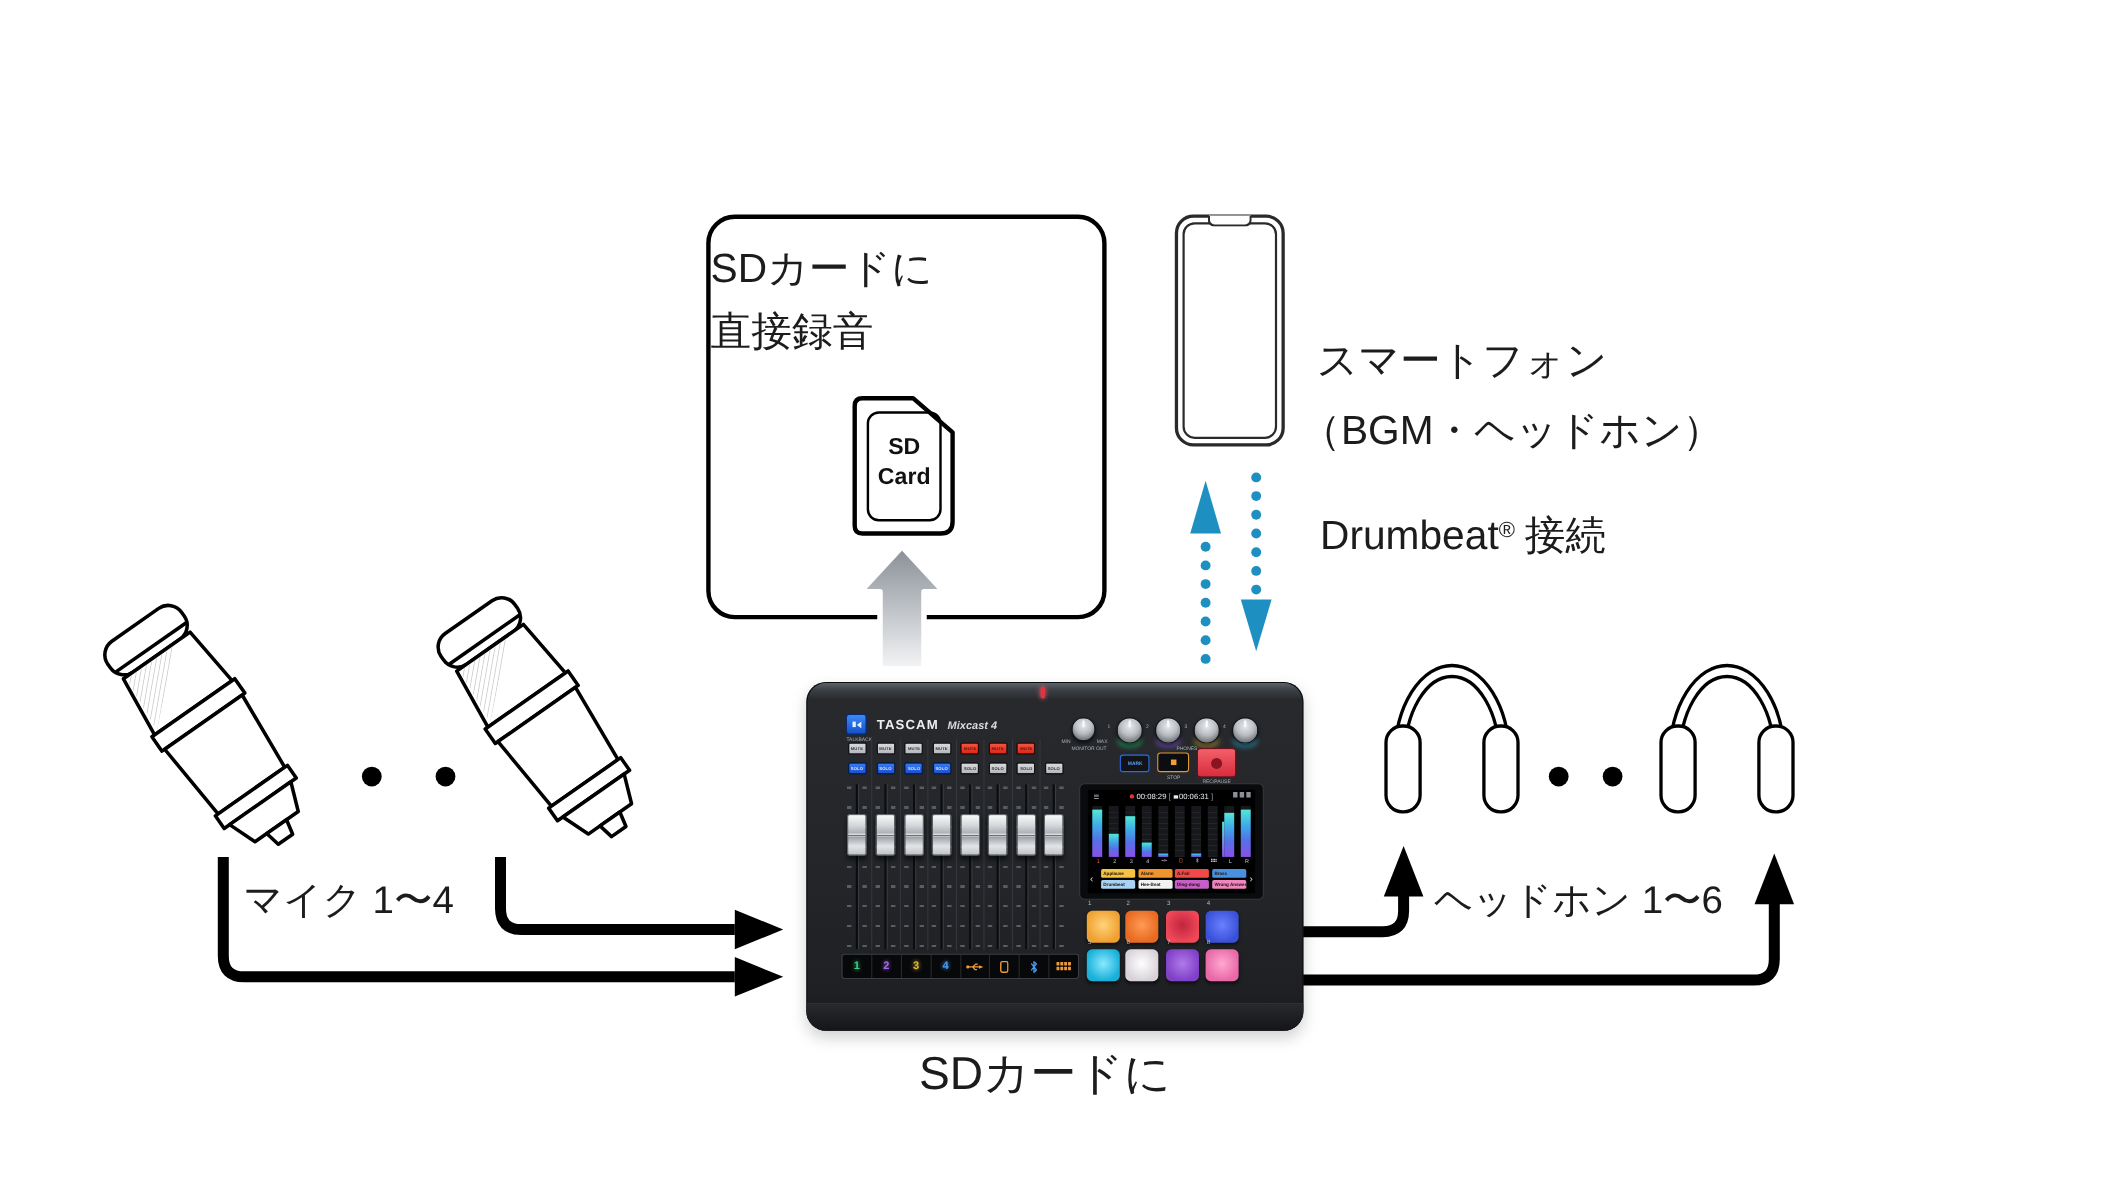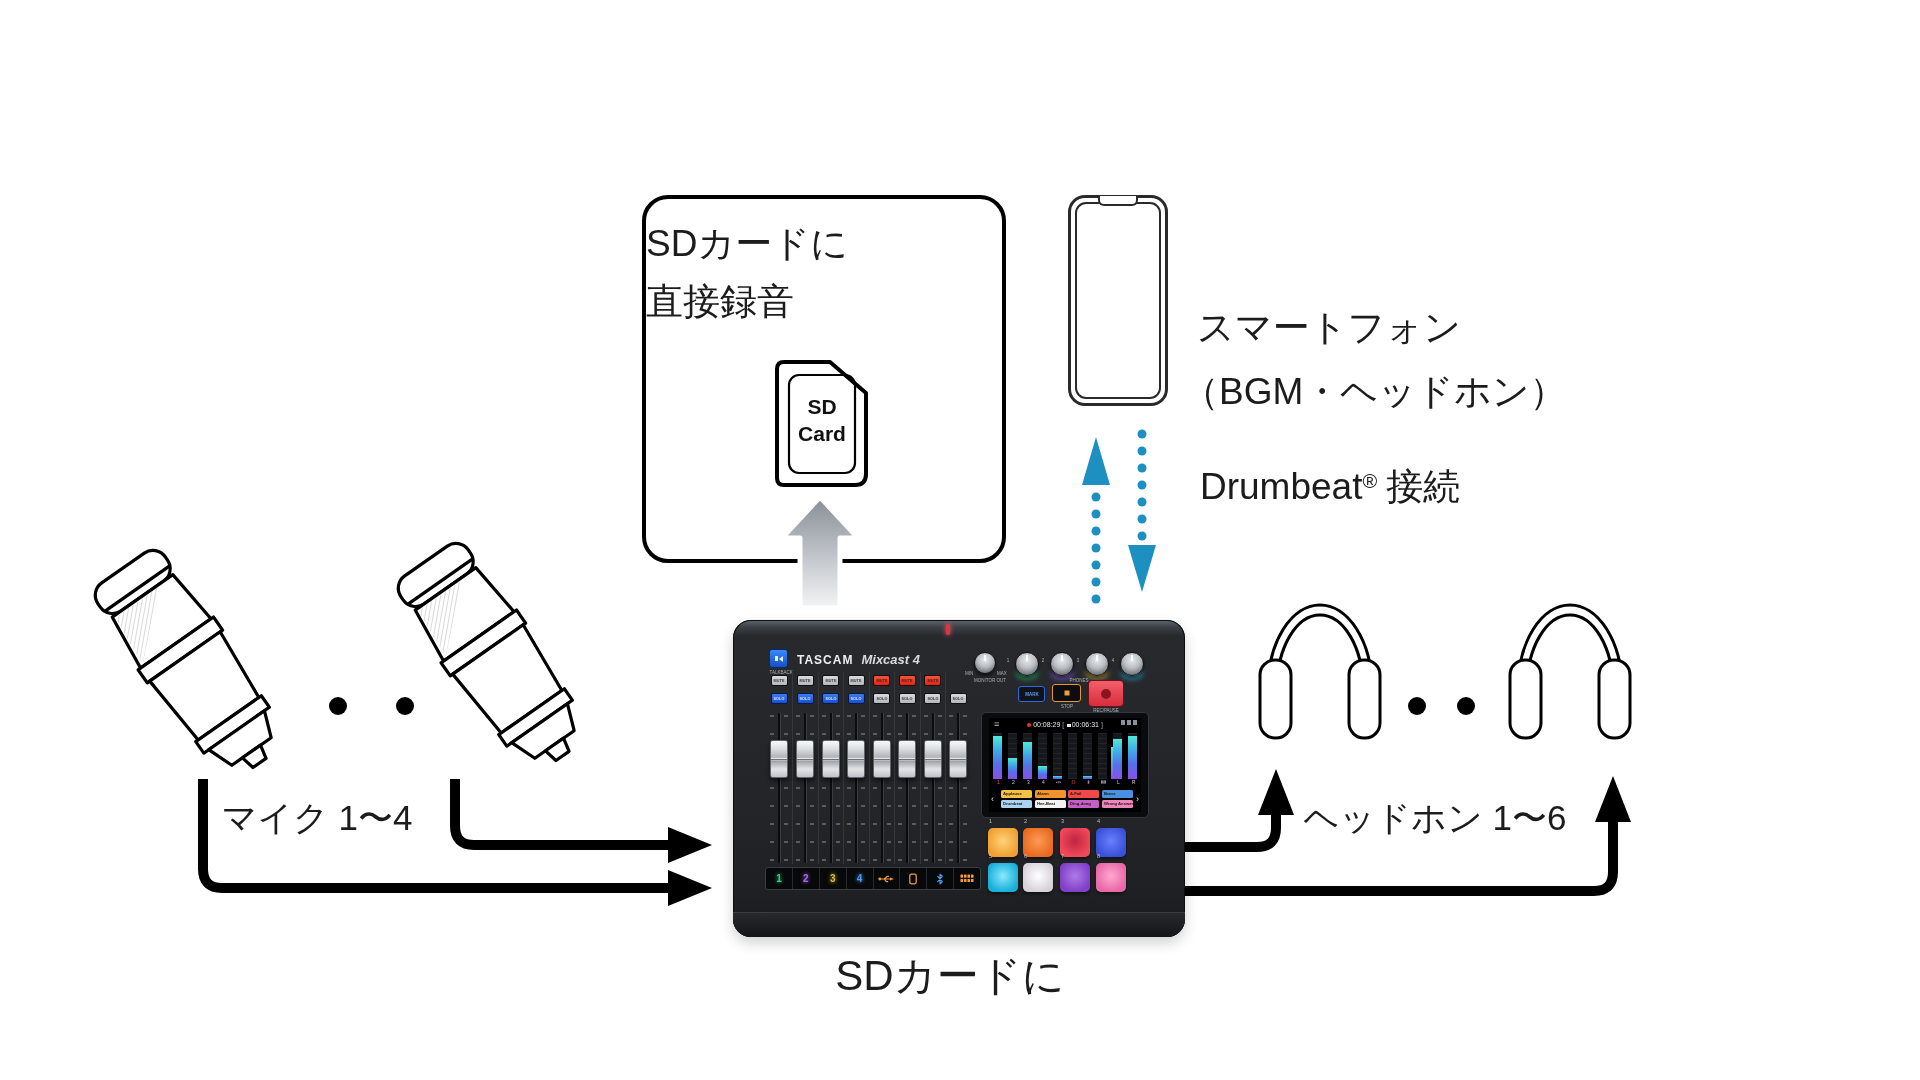--- a/index.html
+++ b/index.html
@@ -45,21 +45,21 @@
   .mixer-led{position:absolute;left:213px;top:4px;width:4px;height:11px;border-radius:2px;
              background:#e03440;box-shadow:0 0 5px #f06070;}
   .talkback{position:absolute;left:36px;top:29px;width:19px;height:19px;border-radius:3px;
             background:linear-gradient(#3a8af8,#1450c8);border:1px solid #0a2a70;box-sizing:border-box;}
   .tb-icon{position:absolute;inset:0;display:flex;align-items:center;justify-content:center;gap:1px;}
   .tb-icon .cone{width:0;height:0;border-top:3px solid transparent;border-bottom:3px solid transparent;
                  border-right:4px solid #e8f0ff;}
   .tb-icon .spk{width:3px;height:5px;background:#e8f0ff;}
   .brand{position:absolute;left:64px;top:30px;white-space:nowrap;}
   .brand .b1{font-size:12px;font-weight:800;letter-spacing:1px;color:#eceef0;}
-  .brand .b2{font-size:13px;font-style:italic;font-weight:700;color:#d8dbde;margin-left:8px;}
+  .brand .b2{font-size:10px;font-style:italic;font-weight:700;color:#d8dbde;margin-left:8px;}
   .tl{position:absolute;font-size:9px;color:#aab0b7;transform-origin:center top;transform:scale(.5);
       text-align:center;white-space:nowrap;}
   .csep{position:absolute;top:52px;height:192px;width:1px;background:#34373c;}
   .sbtn{position:absolute;width:17px;height:11px;border-radius:2px;box-sizing:border-box;overflow:hidden;}
   .sbtn span{position:absolute;left:50%;top:50%;transform:translate(-50%,-50%) scale(.42);
              font-size:9px;font-weight:700;letter-spacing:.3px;white-space:nowrap;}
   .sbtn.gray{background:linear-gradient(#d8dadd,#b4b7bb);border:1px solid #101113;color:#34373b;}
   .sbtn.red{background:linear-gradient(#f05540,#d92818);border:1px solid #2a0400;color:#5c0f06;}
   .sbtn.blue{background:linear-gradient(#3a7cf0,#1a50d0);border:1px solid #061a4a;color:#d8e6ff;}
   .ftrack{position:absolute;width:2px;background:#0b0c0e;box-shadow:1px 0 0 #393d43;}

